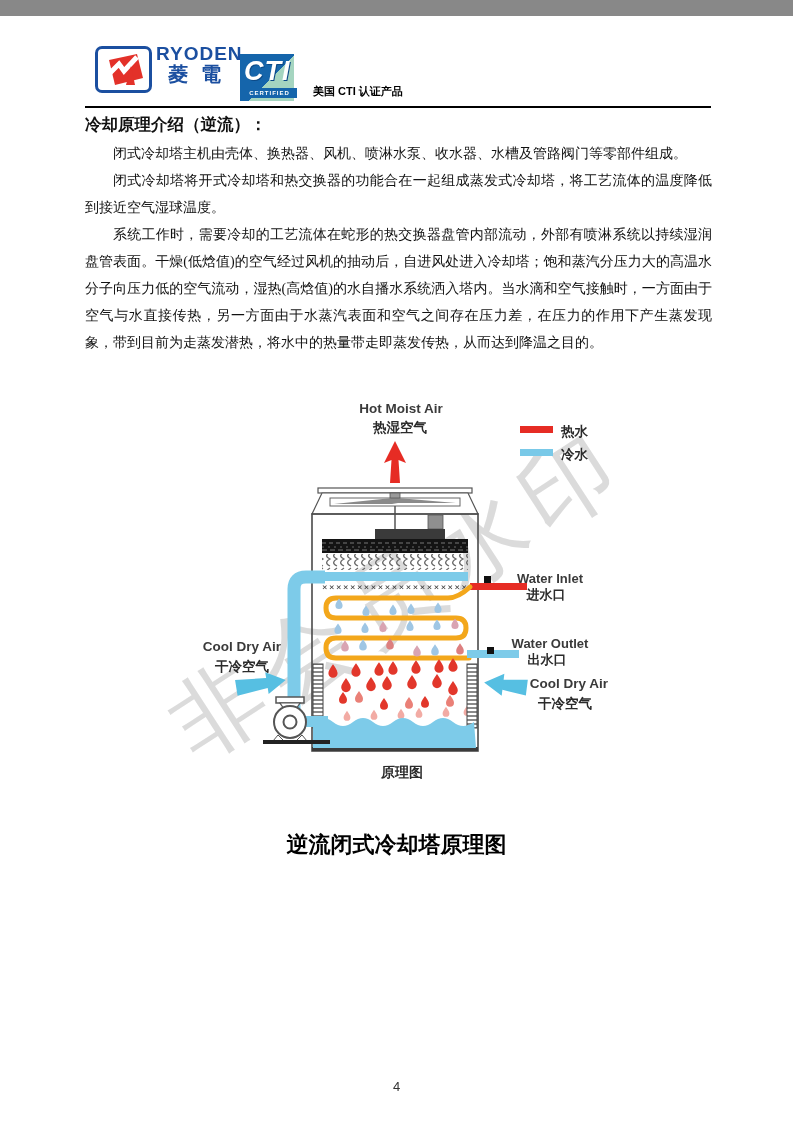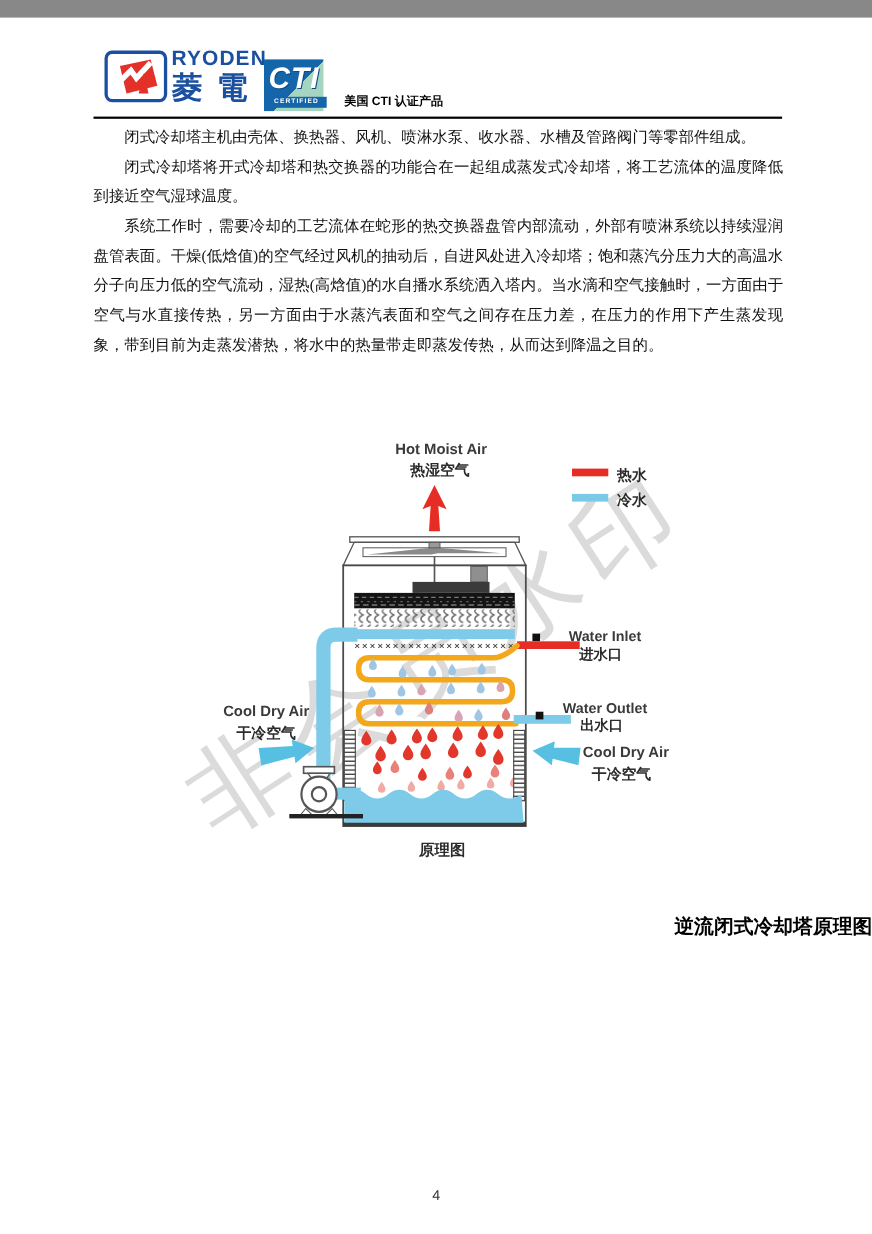--- a/index.html
+++ b/index.html
@@ -10,22 +10,22 @@
   }
   .abs{position:absolute;}
 
   
   .ryoden-box{
     left:95px;top:30px;width:51px;height:41px;
     border:3px solid #1b4fa0;border-radius:7px;background:#fff;
   }
   .ryoden-en{left:156px;top:27px;font-family:"Liberation Sans",sans-serif;
     font-weight:bold;font-size:19px;color:#1b4fa0;letter-spacing:1px;}
-  .ryoden-cn{left:156px;top:45px;font-family:"Liberation Sans",sans-serif;
-    font-weight:bold;font-size:28px;color:#1b4fa0;letter-spacing:13px;}
+  .ryoden-cn{left:168px;top:45px;font-family:"Liberation Sans",sans-serif;
+    font-weight:bold;font-size:20px;color:#1b4fa0;letter-spacing:13px;}
   .cti-box{left:240px;top:38px;width:54px;height:47px;
     background:linear-gradient(135deg,#1565ab 55%,#a5d5c0 55%);}
   .cti-word{position:absolute;left:4px;top:2px;color:#fff;
     font-family:"Liberation Sans",sans-serif;font-weight:bold;font-size:27px;
     font-style:italic;letter-spacing:1px;text-shadow:1px 1px 0 #0d4a86;}
   .cti-cert{position:absolute;left:2px;bottom:3px;width:55px;height:10px;
     background:#1565ab;color:#fff;font-family:"Liberation Sans",sans-serif;
     font-size:6px;font-weight:bold;letter-spacing:1px;text-align:center;line-height:10px;}
   .tagline{left:313px;top:68px;font-family:"Liberation Sans",sans-serif;
     font-weight:bold;font-size:11px;color:#000;}
@@ -48,22 +48,22 @@
   .diagram{left:150px;top:375px;width:500px;height:415px;z-index:2;}
   .diagram svg{display:block;}
   text.en{font-family:"Liberation Sans",sans-serif;font-weight:bold;
     font-size:13.5px;fill:#3a3a3a;}
   text.cn{font-family:"Liberation Sans",sans-serif;font-weight:bold;
     font-size:13.5px;fill:#2b2b2b;}
   text.small-cn{font-family:"Liberation Sans",sans-serif;font-weight:bold;
     font-size:13px;fill:#2b2b2b;}
 
   
-  .fig-caption{left:0;top:814px;width:793px;text-align:right;
-    font-size:18px;font-weight:bold;color:#000;}
+  .fig-caption{left:0;top:814px;width:793px;text-align:center;
+    font-size:22px;font-weight:bold;color:#000;}
   .page-num{left:0;top:1063px;width:793px;text-align:center;
     font-family:"Liberation Sans",sans-serif;font-size:13px;color:#333;}
 </style>
 </head>
 <body>
 
 <div class="page">
 
   <div class="abs ryoden-box">
     <svg width="45" height="35" viewBox="0 0 45 35" style="margin:3px 0 0 3px">
@@ -77,20 +77,21 @@
 
   <div class="abs cti-box">
     <div class="cti-word">CTI</div>
     <div class="cti-cert">CERTIFIED</div>
   </div>
 
   <div class="abs tagline">美国 CTI 认证产品</div>
   <div class="abs head-rule"></div>
 
   <div class="abs article">
+    <h1>冷却原理介绍（逆流）：</h1>
     <p>闭式冷却塔主机由壳体、换热器、风机、喷淋水泵、收水器、水槽及管路阀门等零部件组成。</p>
     <p>闭式冷却塔将开式冷却塔和热交换器的功能合在一起组成蒸发式冷却塔，将工艺流体的温度降低到接近空气湿球温度。</p>
     <p>系统工作时，需要冷却的工艺流体在蛇形的热交换器盘管内部流动，外部有喷淋系统以持续湿润盘管表面。干燥(低焓值)的空气经过风机的抽动后，自进风处进入冷却塔；饱和蒸汽分压力大的高温水分子向压力低的空气流动，湿热(高焓值)的水自播水系统洒入塔内。当水滴和空气接触时，一方面由于空气与水直接传热，另一方面由于水蒸汽表面和空气之间存在压力差，在压力的作用下产生蒸发现象，带到目前为走蒸发潜热，将水中的热量带走即蒸发传热，从而达到降温之目的。</p>
   </div>
 
   <div class="abs watermark">
     <span>非会员水印</span>
   </div>
 
   <div class="abs diagram">

